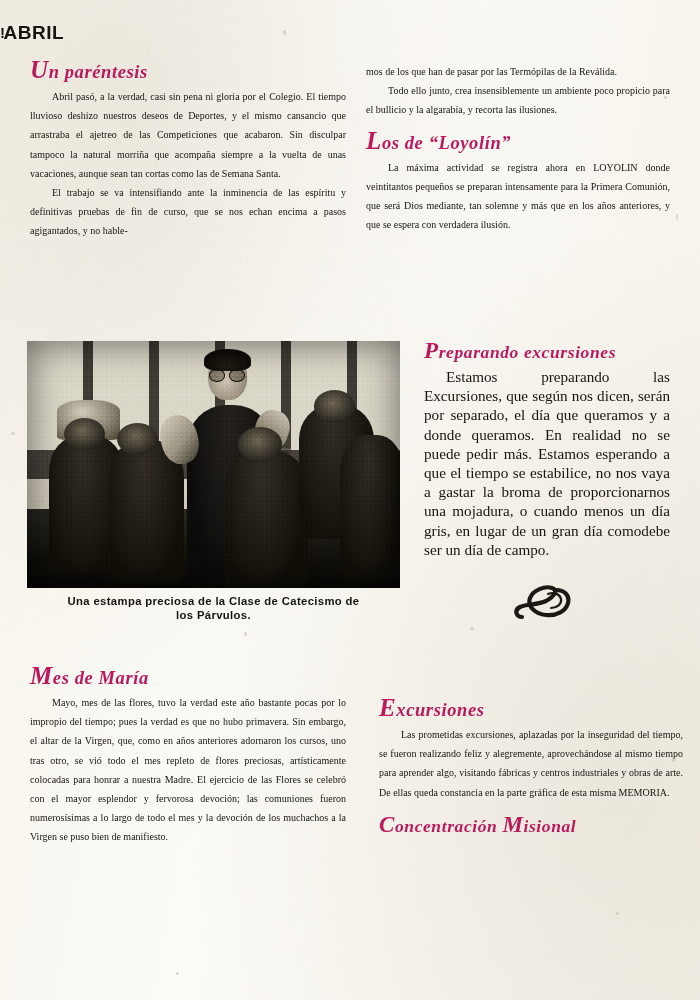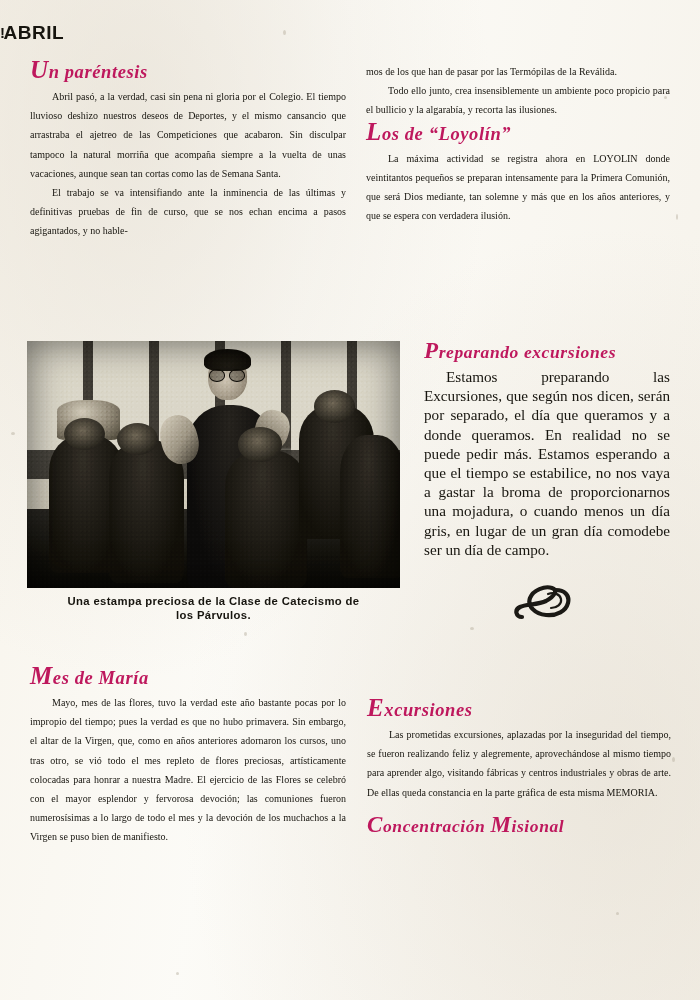--- a/index.html
+++ b/index.html
@@ -90,39 +90,39 @@
     left: 30px;
     top: 62px;
     width: 316px;
   }
   #col-abril-right {
     position: absolute;
     left: 366px;
     top: 62px;
     width: 304px;
   }
-  #sec-loyolin { margin-top: 4px; }
+  #sec-loyolin { margin-top: 13px; }
 
   #col-prep {
     position: absolute;
     left: 424px;
     top: 342px;
     width: 246px;
   }
   #col-prep p.body { font-size: 15.2px; line-height: 19.2px; }
 
   #col-mayo-left {
     position: absolute;
     left: 30px;
     top: 668px;
     width: 316px;
   }
   #col-mayo-right {
     position: absolute;
-    left: 367px;
+    left: 379px;
     top: 700px;
     width: 304px;
   }
   #sec-concentracion { margin-top: 14px; }
 
   
   #photo-figure {
     position: absolute;
     left: 27px;
     top: 341px;
@@ -292,21 +292,21 @@
 
   <div class="month-title" id="abril-title">
     <span class="tick">!</span><span>ABRIL</span>
   </div>
 
   <div id="col-abril-left">
     <div class="script-head">
       <span class="cap">U</span><span>n paréntesis</span>
     </div>
     <p class="body">Abril pasó, a la verdad, casi sin pena ni gloria por el Colegio. El tiempo lluvioso deshizo nuestros deseos de Deportes, y el mismo cansancio que arrastraba el ajetreo de las Competiciones que acabaron. Sin disculpar tampoco la natural morriña que acompaña siempre a la vuelta de unas vacaciones, aunque sean tan cortas como las de Semana Santa.</p>
-    <p class="body">El trabajo se va intensifiando ante la inminencia de las últimas y definitivas pruebas de fin de curso, que se nos echan encima a pasos agigantados, y no hable-</p>
+    <p class="body">El trabajo se va intensifiando ante la inminencia de las espíritu y definitivas pruebas de fin de curso, que se nos echan encima a pasos agigantados, y no hable-</p>
   </div>
 
   <div id="col-abril-right">
     <p class="body" style="text-indent:0">mos de los que han de pasar por las Termópilas de la Reválida.</p>
     <p class="body">Todo ello junto, crea insensiblemente un ambiente poco propicio para el bullicio y la algarabía, y recorta las ilusiones.</p>
 
     <div id="sec-loyolin">
       <div class="script-head">
         <span class="cap">L</span><span>os de “Loyolín”</span>
       </div>

